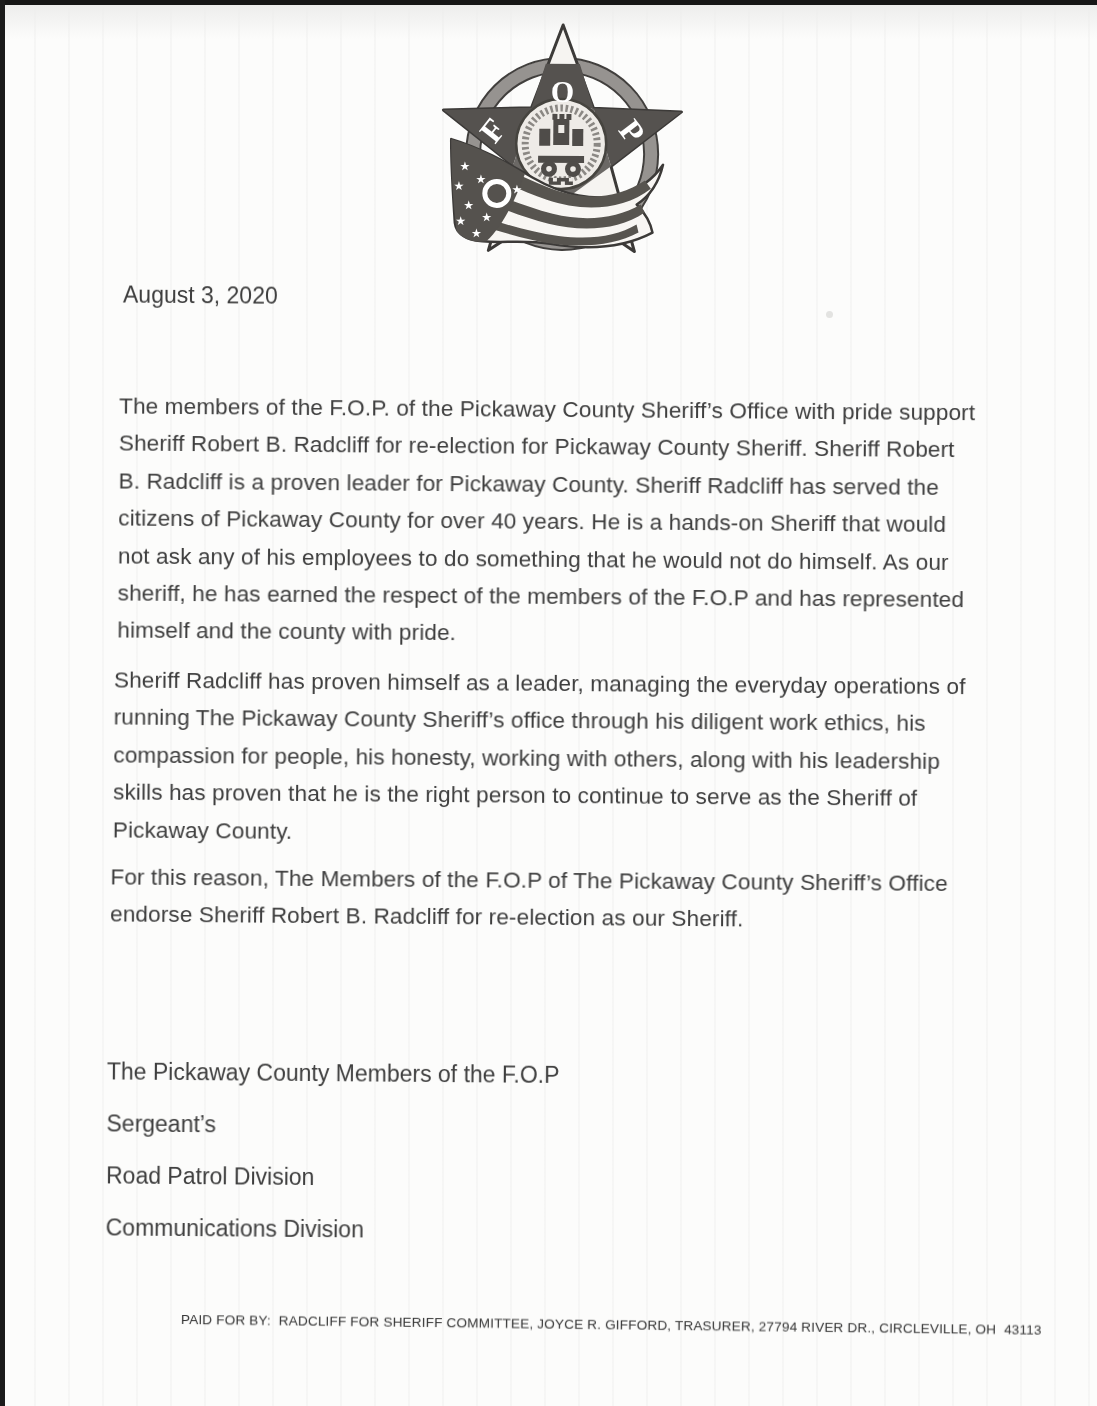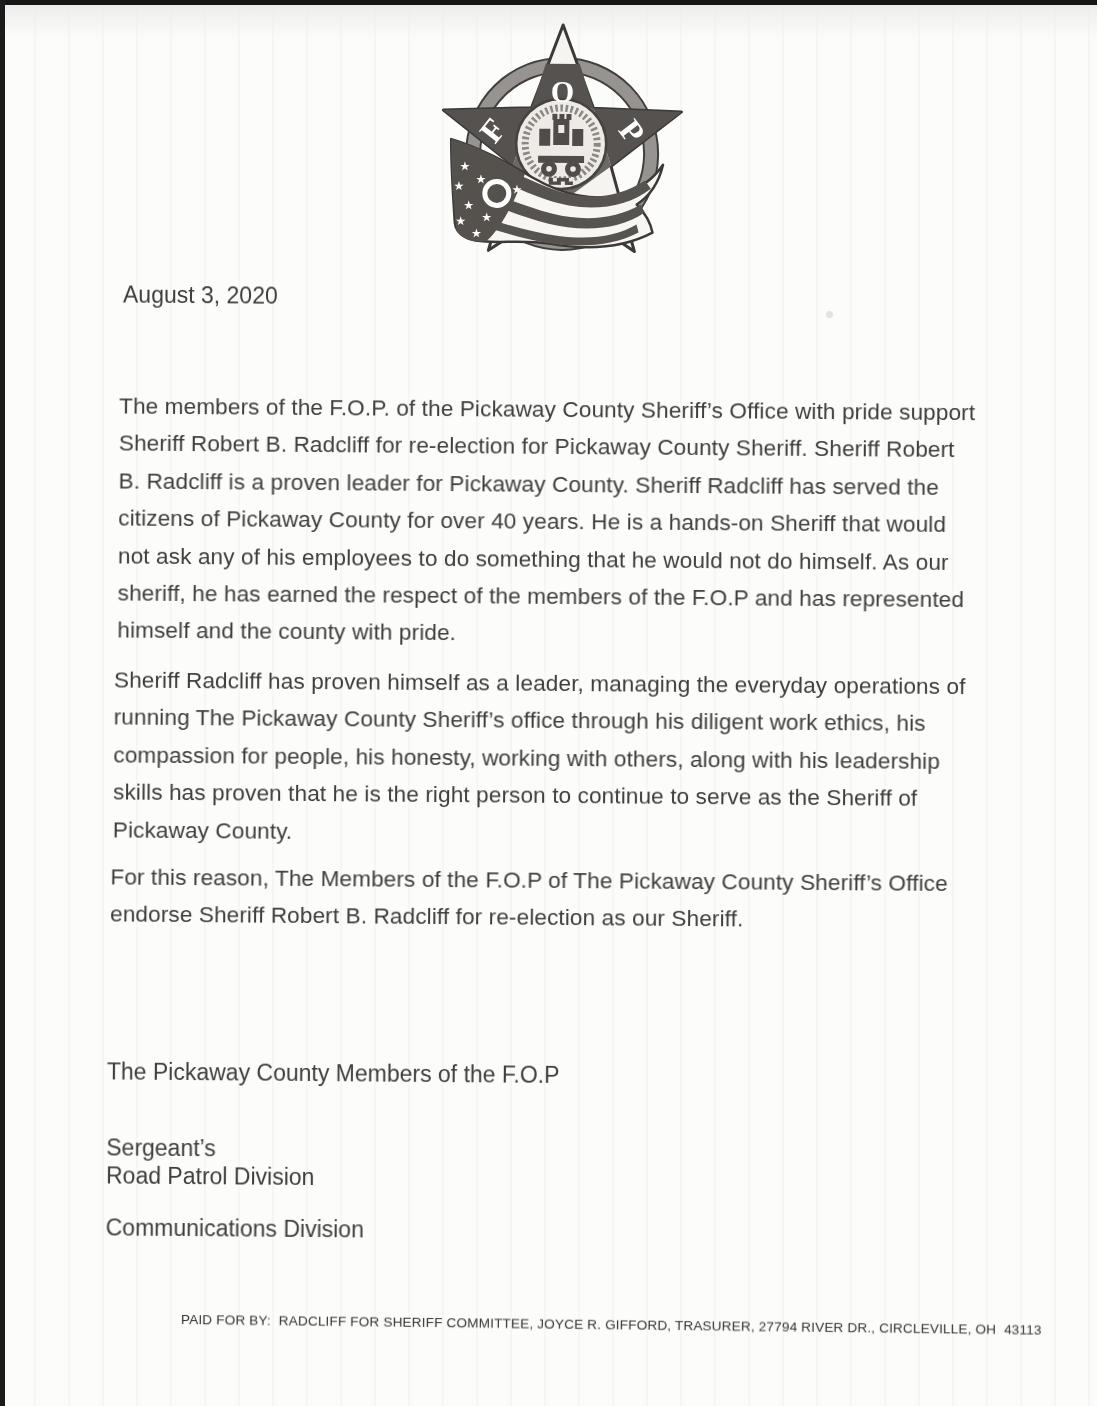--- a/index.html
+++ b/index.html
@@ -56,21 +56,21 @@
     letter-spacing: 0.1px;
   }
   .para-1 { left: 122px; top: 387px; width: 858px; }
   .para-2 { left: 119px; top: 661px; width: 868px; }
   .para-3 { left: 117px; top: 858px; width: 874px; }
   .closing-line {
     position: absolute; left: 115px;
     font-size: 23px;
   }
   .cl-0 { top: 1058px; }
-  .cl-1 { top: 1134px; }
+  .cl-1 { top: 1110px; }
   .cl-2 { top: 1162px; }
   .cl-3 { top: 1214px; }
   .footer-line {
     position: absolute; left: 191px; top: 1311px;
     font-size: 13.6px;
     letter-spacing: 0.15px;
     color: #343434;
     white-space: pre-wrap;
     transform: rotate(0.25deg);
     transform-origin: 0 0;

